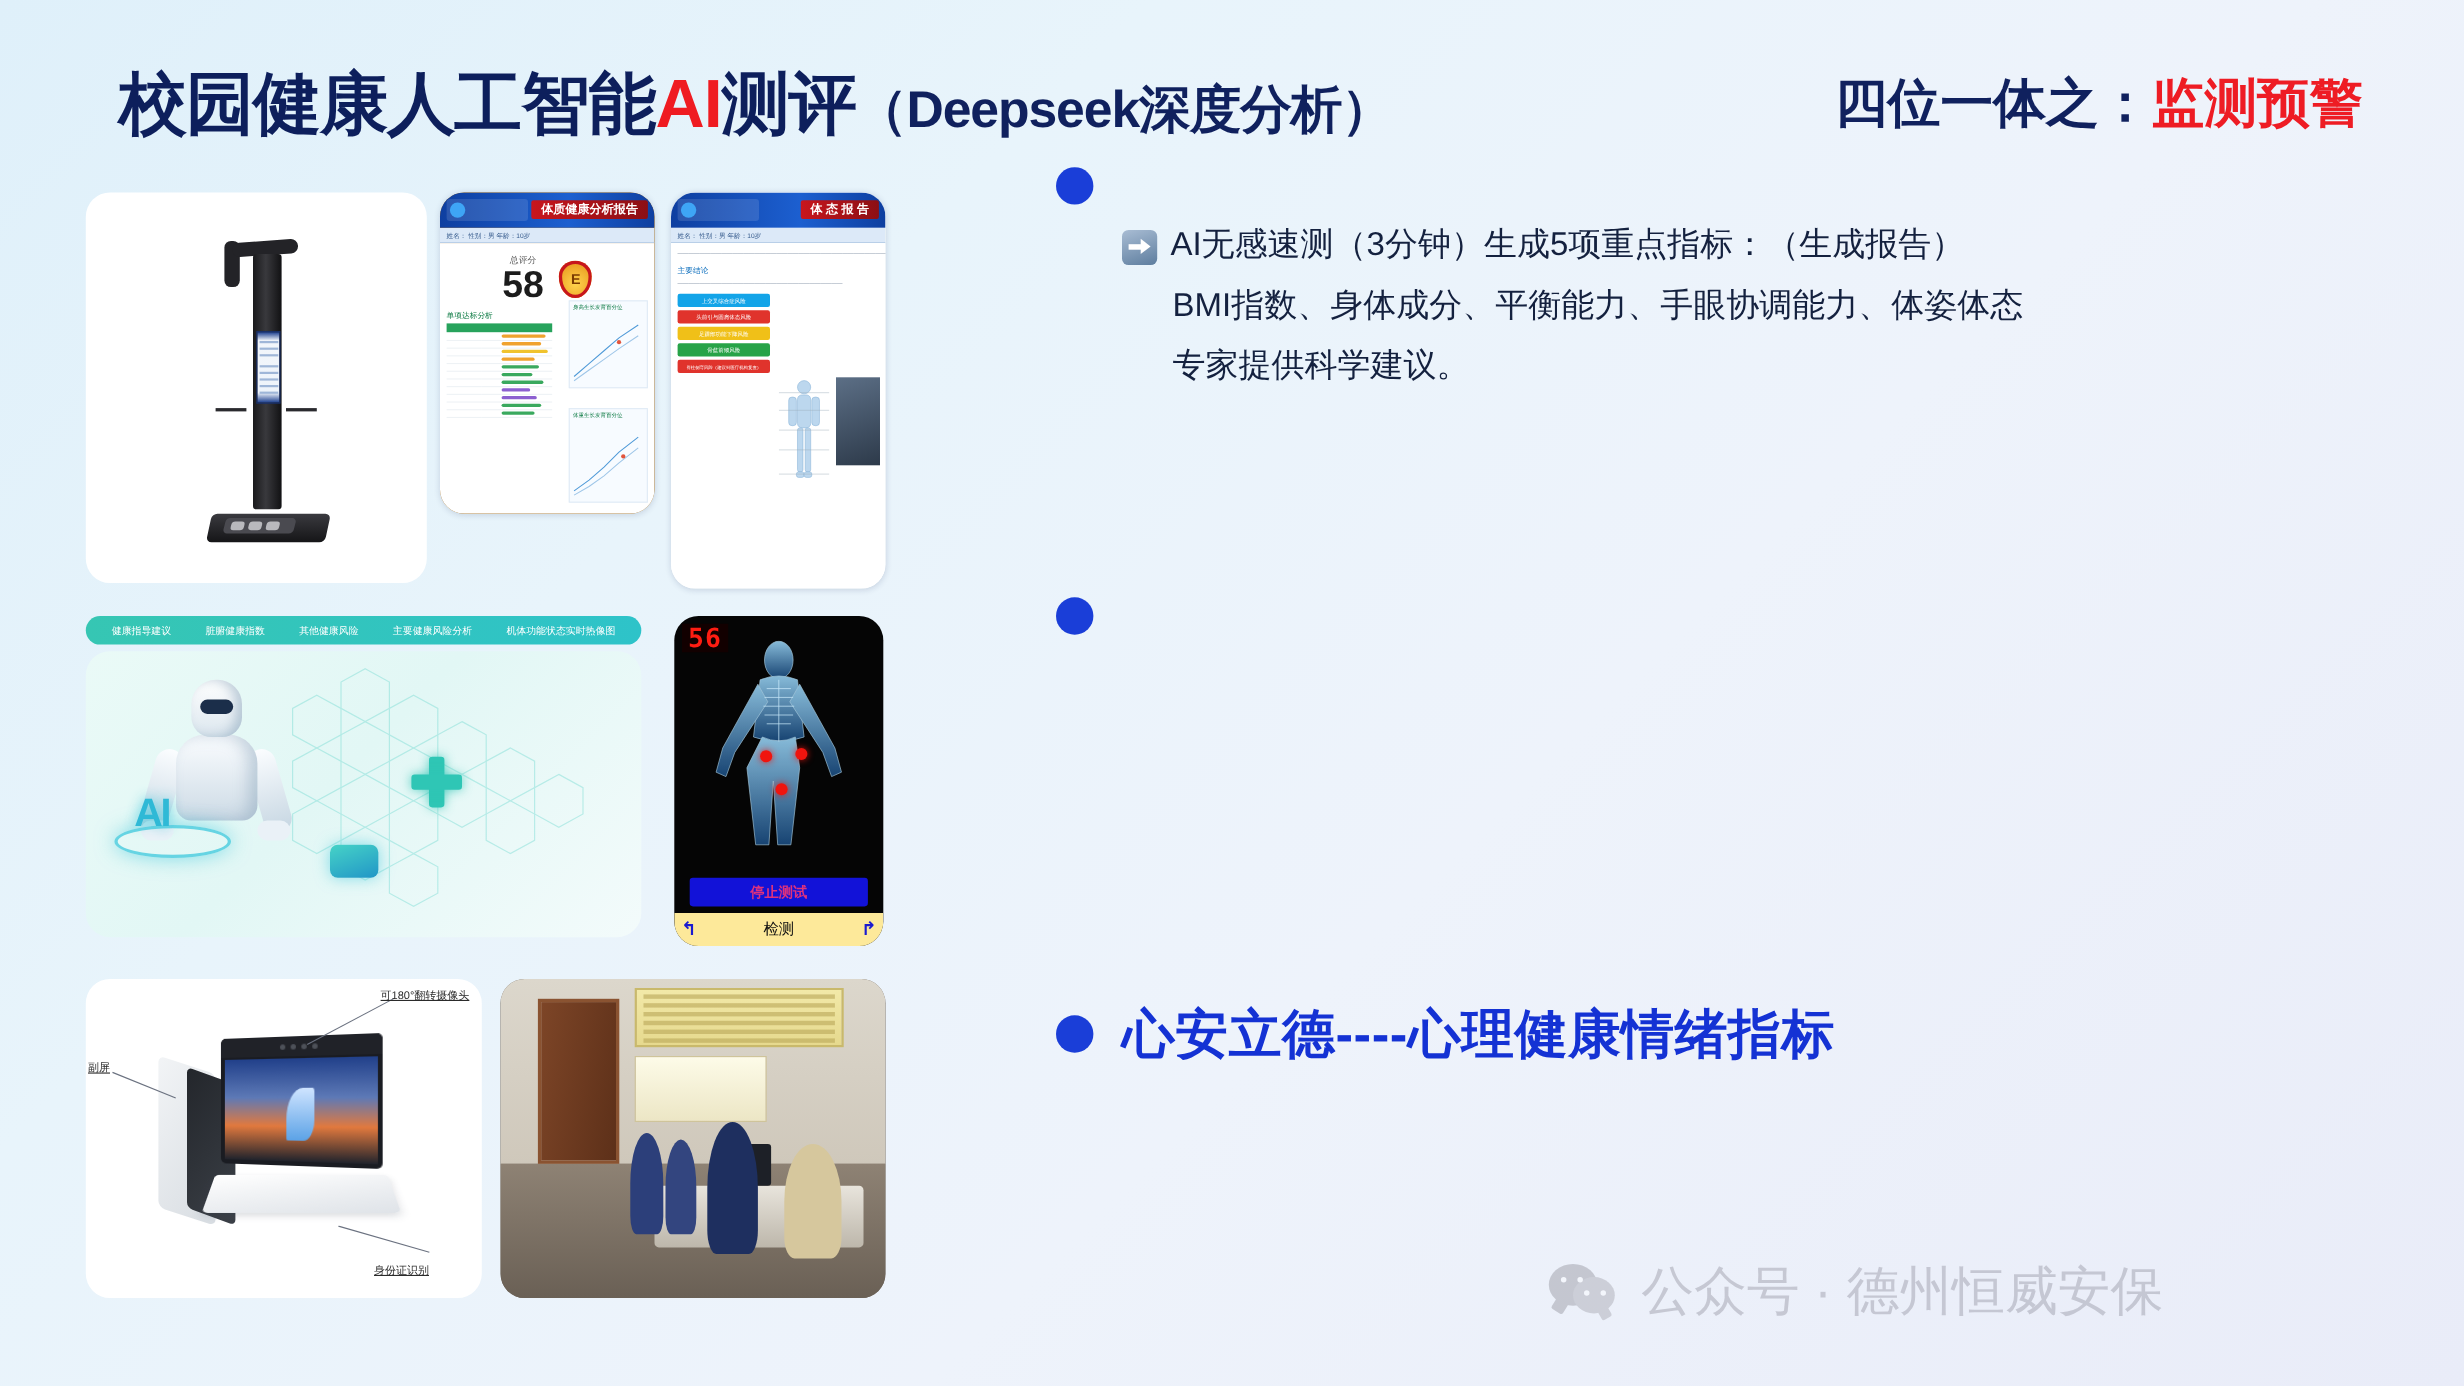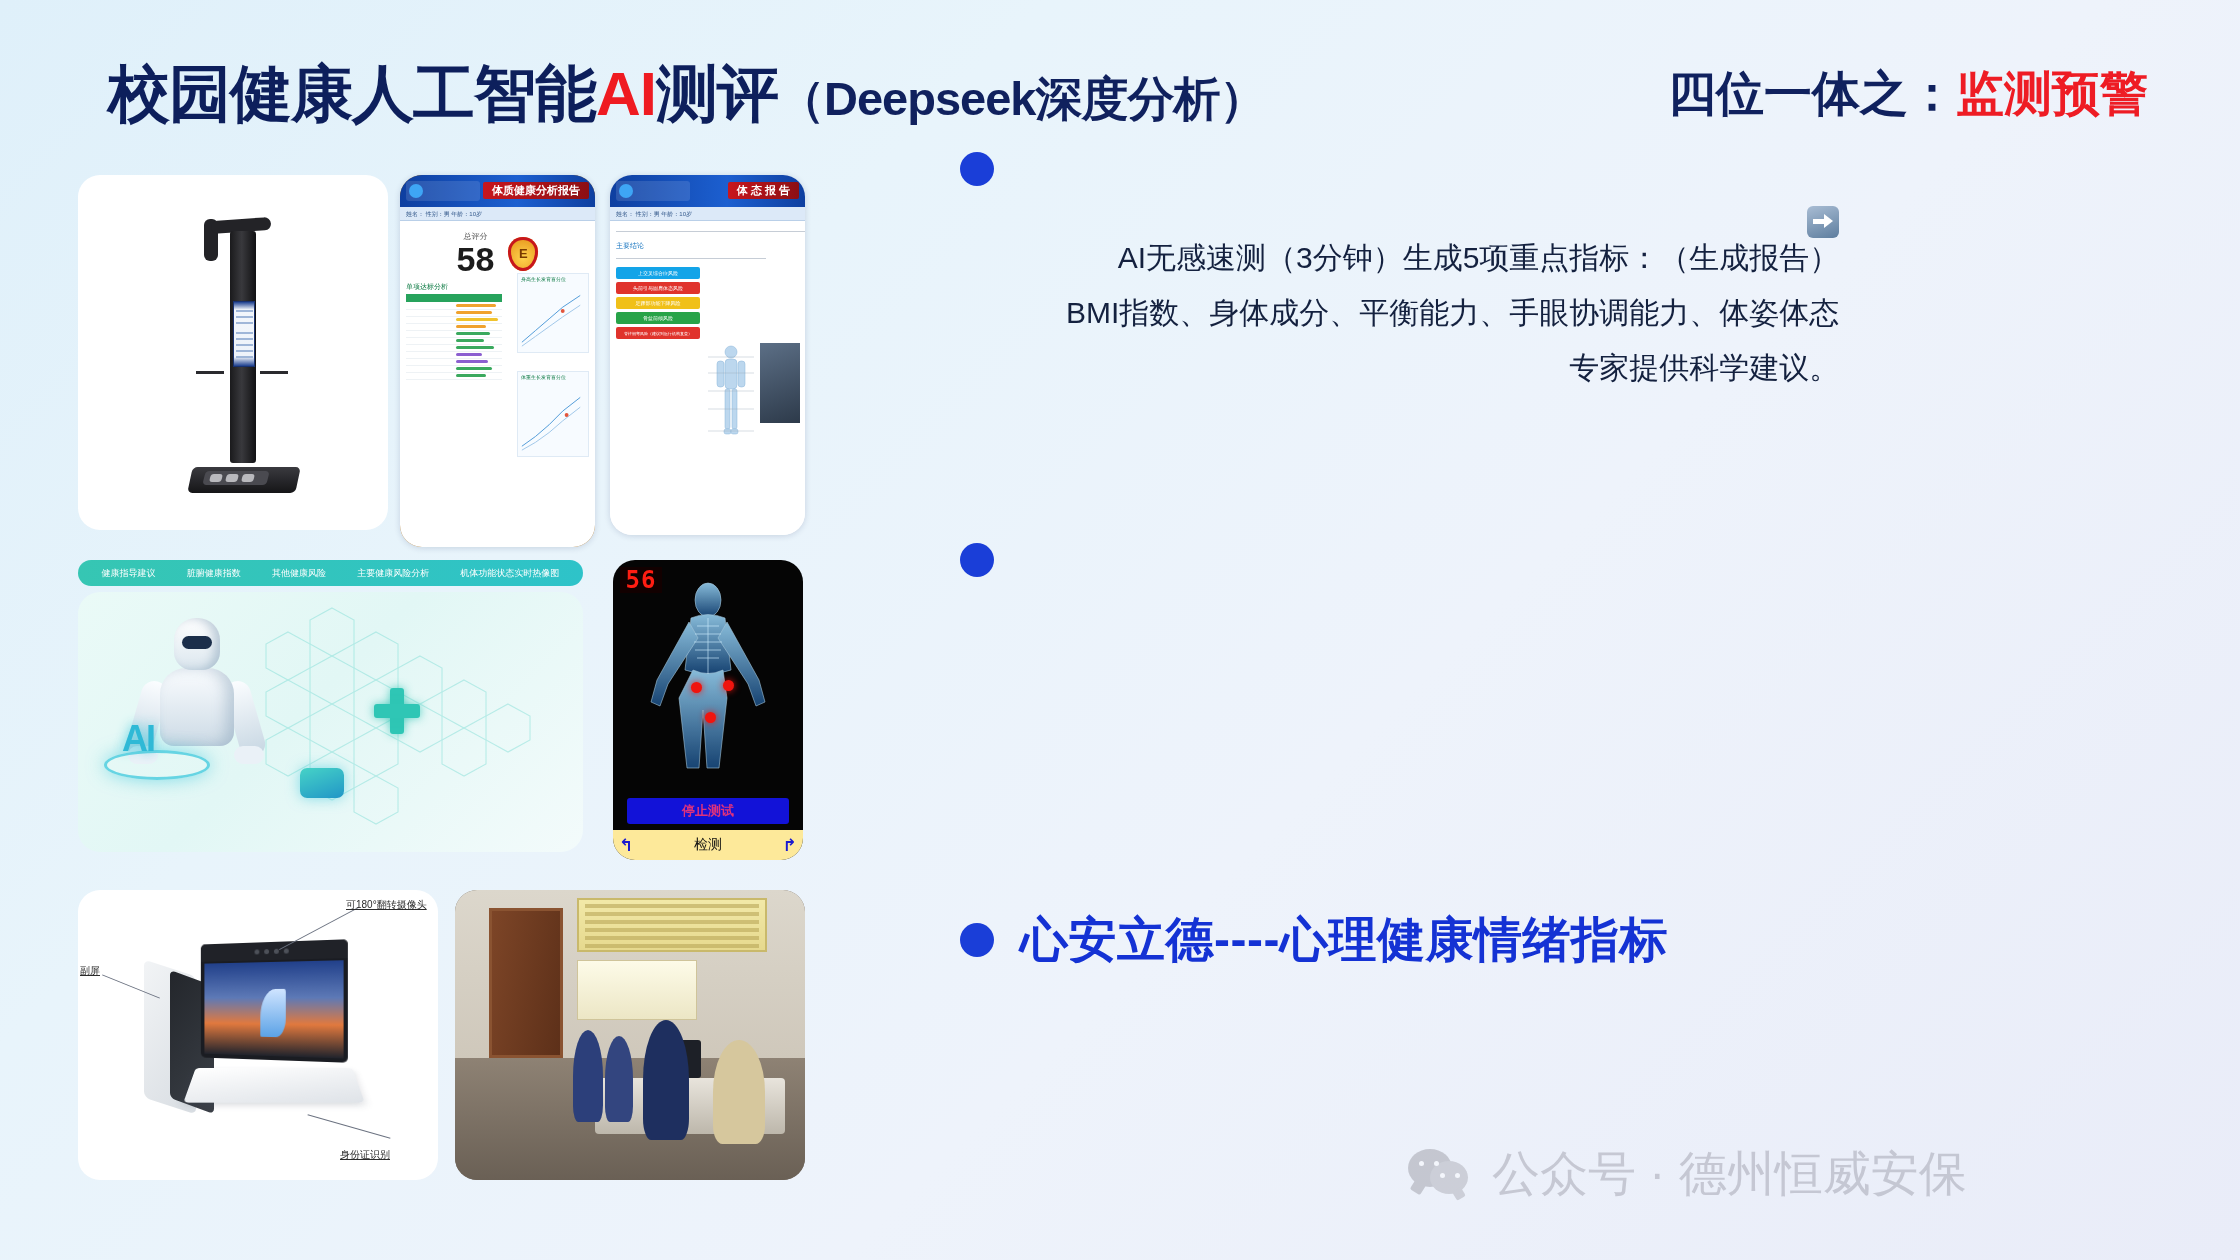--- a/index.html
+++ b/index.html
@@ -42,21 +42,21 @@
   .kiosk-screen i { position:absolute; left:2px; width:17px; height:2px; background:#9fb6d8; display:block; }
   .kiosk-base { position:absolute; left:112px; top:292px; width:108px; height:26px;
                 background:linear-gradient(180deg,#3a3a3f,#151517); border-radius:5px;
                 transform:skewX(-12deg); }
   .kiosk-pad { position:absolute; left:126px; top:296px; width:64px; height:14px;
                background:#4a4a50; border-radius:4px; transform:skewX(-14deg); }
   .kiosk-pad b { position:absolute; top:3px; width:12px; height:8px; background:#b9b9bd; border-radius:3px; display:block;}
   .kiosk-handle { position:absolute; top:196px; width:28px; height:3px; background:#2a2a2e; }
 
   
-  .reportA { left:400px; top:175px; width:195px; height:372px; background:#a16207;
+  .reportA { left:400px; top:175px; width:195px; height:292px; background:#a16207;
              box-shadow:0 1px 6px rgba(20,40,90,.16); }
   
   .reportB { left:610px; top:175px; width:195px; height:360px; background:#ffffff;
              box-shadow:0 1px 6px rgba(20,40,90,.16); }
   .rep-hdr { height:32px; background:linear-gradient(90deg,#0e3fa0,#1c5fd0 60%,#0e3fa0); position:relative; }
   .rep-logo { position:absolute; left:6px; top:6px; width:74px; height:20px;
               background:rgba(255,255,255,.12); border-radius:3px; }
   .rep-logo::before{ content:""; position:absolute; left:3px; top:3px; width:14px; height:14px;
               border-radius:50%; background:#3ea5f5; }
   .rep-title { position:absolute; right:6px; top:7px; padding:1px 9px; font-size:11px; font-weight:bold;
@@ -184,21 +184,21 @@
   .cr-desk { position:absolute; left:140px; top:188px; width:190px; height:56px;
              background:linear-gradient(180deg,#e8e4dc,#bdb7ab); border-radius:4px;}
   .cr-mon { position:absolute; left:196px; top:150px; width:50px; height:38px; background:#1d2027; border-radius:3px;}
 
   
   .content { position:absolute; left:960px; top:0; width:1280px; height:1260px; }
   .sect { position:absolute; left:0; }
   .sect-head { display:flex; align-items:center; gap:26px; }
   .bullet { width:34px; height:34px; border-radius:50%; background:#1a3ed8; flex:0 0 34px; }
   .sect-title { font-size:48px; font-weight:bold; color:#1432d4; white-space:nowrap; letter-spacing:0.5px;}
-  .line { display:flex; align-items:flex-end; font-size:30px; color:#14213f; white-space:nowrap;flex-direction:column;}
+  .line { display:flex; align-items:center; gap:12px; font-size:30px; color:#14213f; white-space:nowrap;}
   .line.ind { padding-left:46px; }
   .arrow-ic { flex:0 0 32px; width:32px; height:32px; border-radius:6px;
               background:linear-gradient(160deg,#a9bdd4,#5d7d9e); position:relative; margin-top:4px;}
   .arrow-ic::before { content:""; position:absolute; left:6px; top:13px; width:14px; height:5px; background:#fff;}
   .arrow-ic::after { content:""; position:absolute; left:17px; top:8px; border:7px solid transparent;
               border-left:9px solid #fff; }
   .body-txt { margin-top:16px; }
   .body-txt .line { margin-bottom:14px; }
 
   

